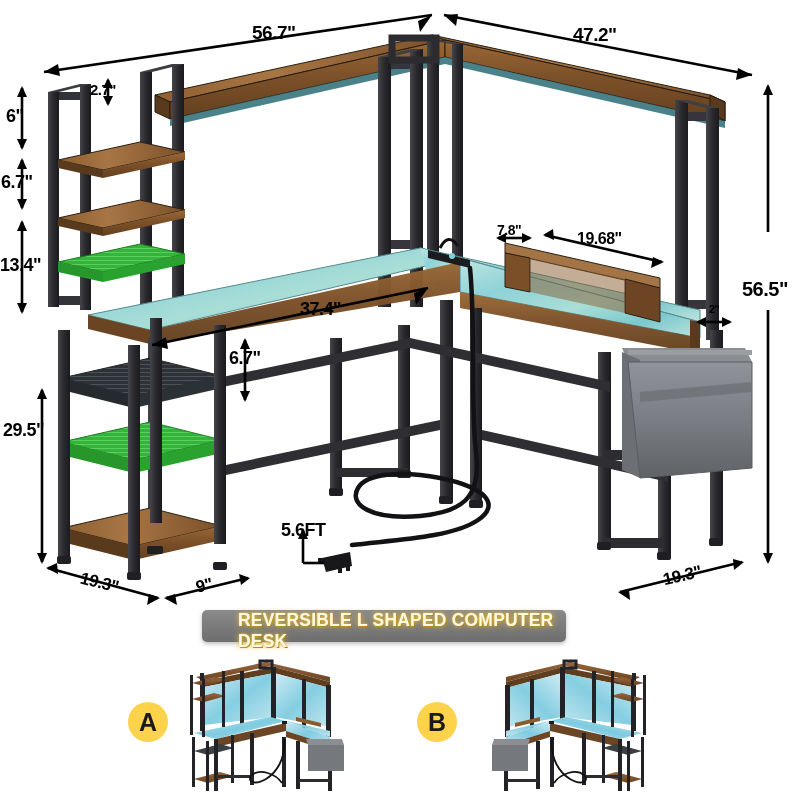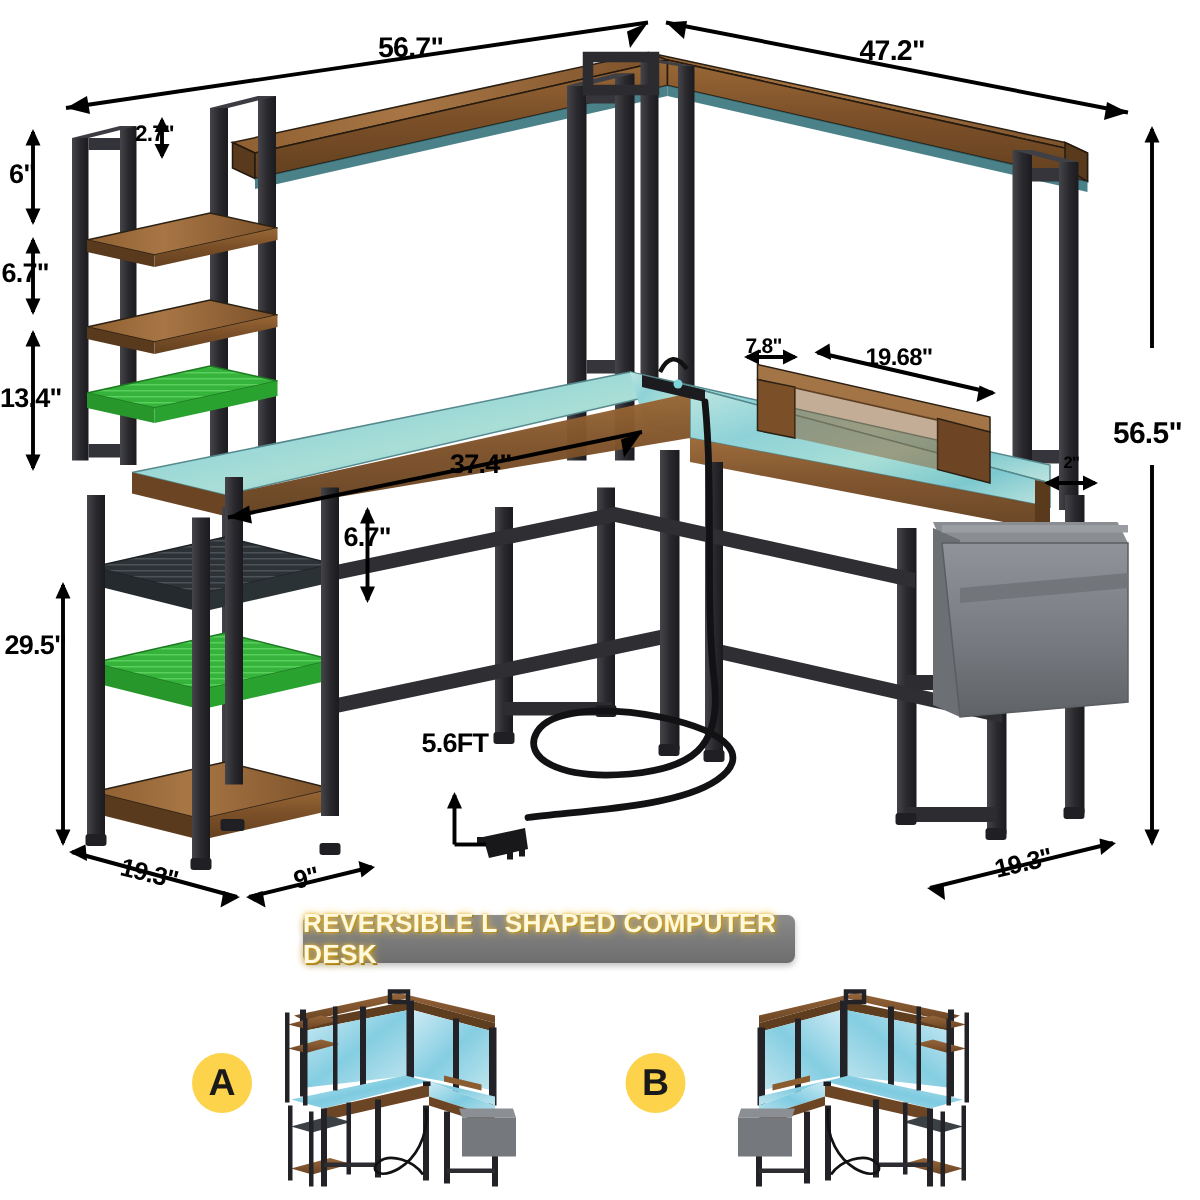--- a/index.html
+++ b/index.html
@@ -11,22 +11,22 @@
   .dim{position:absolute;font-weight:bold;color:#000;white-space:nowrap;
        font-family:"Liberation Sans",sans-serif;letter-spacing:-0.5px;}
 
   
   svg.overlay{position:absolute;left:0;top:0;width:800px;height:800px;
               pointer-events:none;}
 
   
   .banner{position:absolute;left:202px;top:610px;width:328px;height:32px;
           background:linear-gradient(180deg,#8b8b8b 0%,#7b7b7b 50%,#6e6e6e 100%);
-          border-radius:5px;display:flex;align-items:center;justify-content:center;
-          box-shadow:0 2px 4px rgba(0,0,0,.25);}
+          border-radius:5px;display:flex;align-items:flex-start;justify-content:center;
+          box-shadow:0 2px 4px rgba(0,0,0,.25);padding-left:36px;}
   .banner span{font-size:17.5px;font-weight:bold;letter-spacing:.2px;
         color:#fff9e0;
         text-shadow:0 0 6px #f0c040,0 0 2px #e8b830,1px 1px 0 #8a6a10;}
 
   
   .badge{position:absolute;width:40px;height:40px;border-radius:50%;
          background:#fcd34b;display:flex;align-items:center;justify-content:center;
          font-size:25px;font-weight:bold;color:#1a1a1a;}
 
   .thumb{position:absolute;}
@@ -308,21 +308,21 @@
     <div class="dim" style="left:300px;top:299px;font-size:18px;">37.4"</div>
     <div class="dim" style="left:229px;top:348px;font-size:18px;">6.7"</div>
     <div class="dim" style="left:497px;top:222px;font-size:14px;">7.8"</div>
     <div class="dim" style="left:577px;top:230px;font-size:16px;">19.68"</div>
     <div class="dim" style="left:742px;top:278px;font-size:20px;">56.5"</div>
     <div class="dim" style="left:709px;top:303px;font-size:11px;">2"</div>
     <div class="dim" style="left:3px;top:420px;font-size:18px;">29.5"</div>
     <div class="dim" style="left:80px;top:573px;font-size:17px;transform:rotate(14deg);">19.3"</div>
     <div class="dim" style="left:196px;top:576px;font-size:17px;transform:rotate(-13deg);">9"</div>
     <div class="dim" style="left:663px;top:566px;font-size:17px;transform:rotate(-13deg);">19.3"</div>
-    <div class="dim" style="left:281px;top:485px;font-size:18px;">5.6FT</div>
+    <div class="dim" style="left:281px;top:520px;font-size:18px;">5.6FT</div>
   </div>
 
   <div class="banner">
     <span>REVERSIBLE L SHAPED COMPUTER DESK</span>
   </div>
 
   <div class="badge" style="left:128px;top:702px;">
     <span>A</span>
   </div>
   <div class="badge" style="left:417px;top:702px;">

